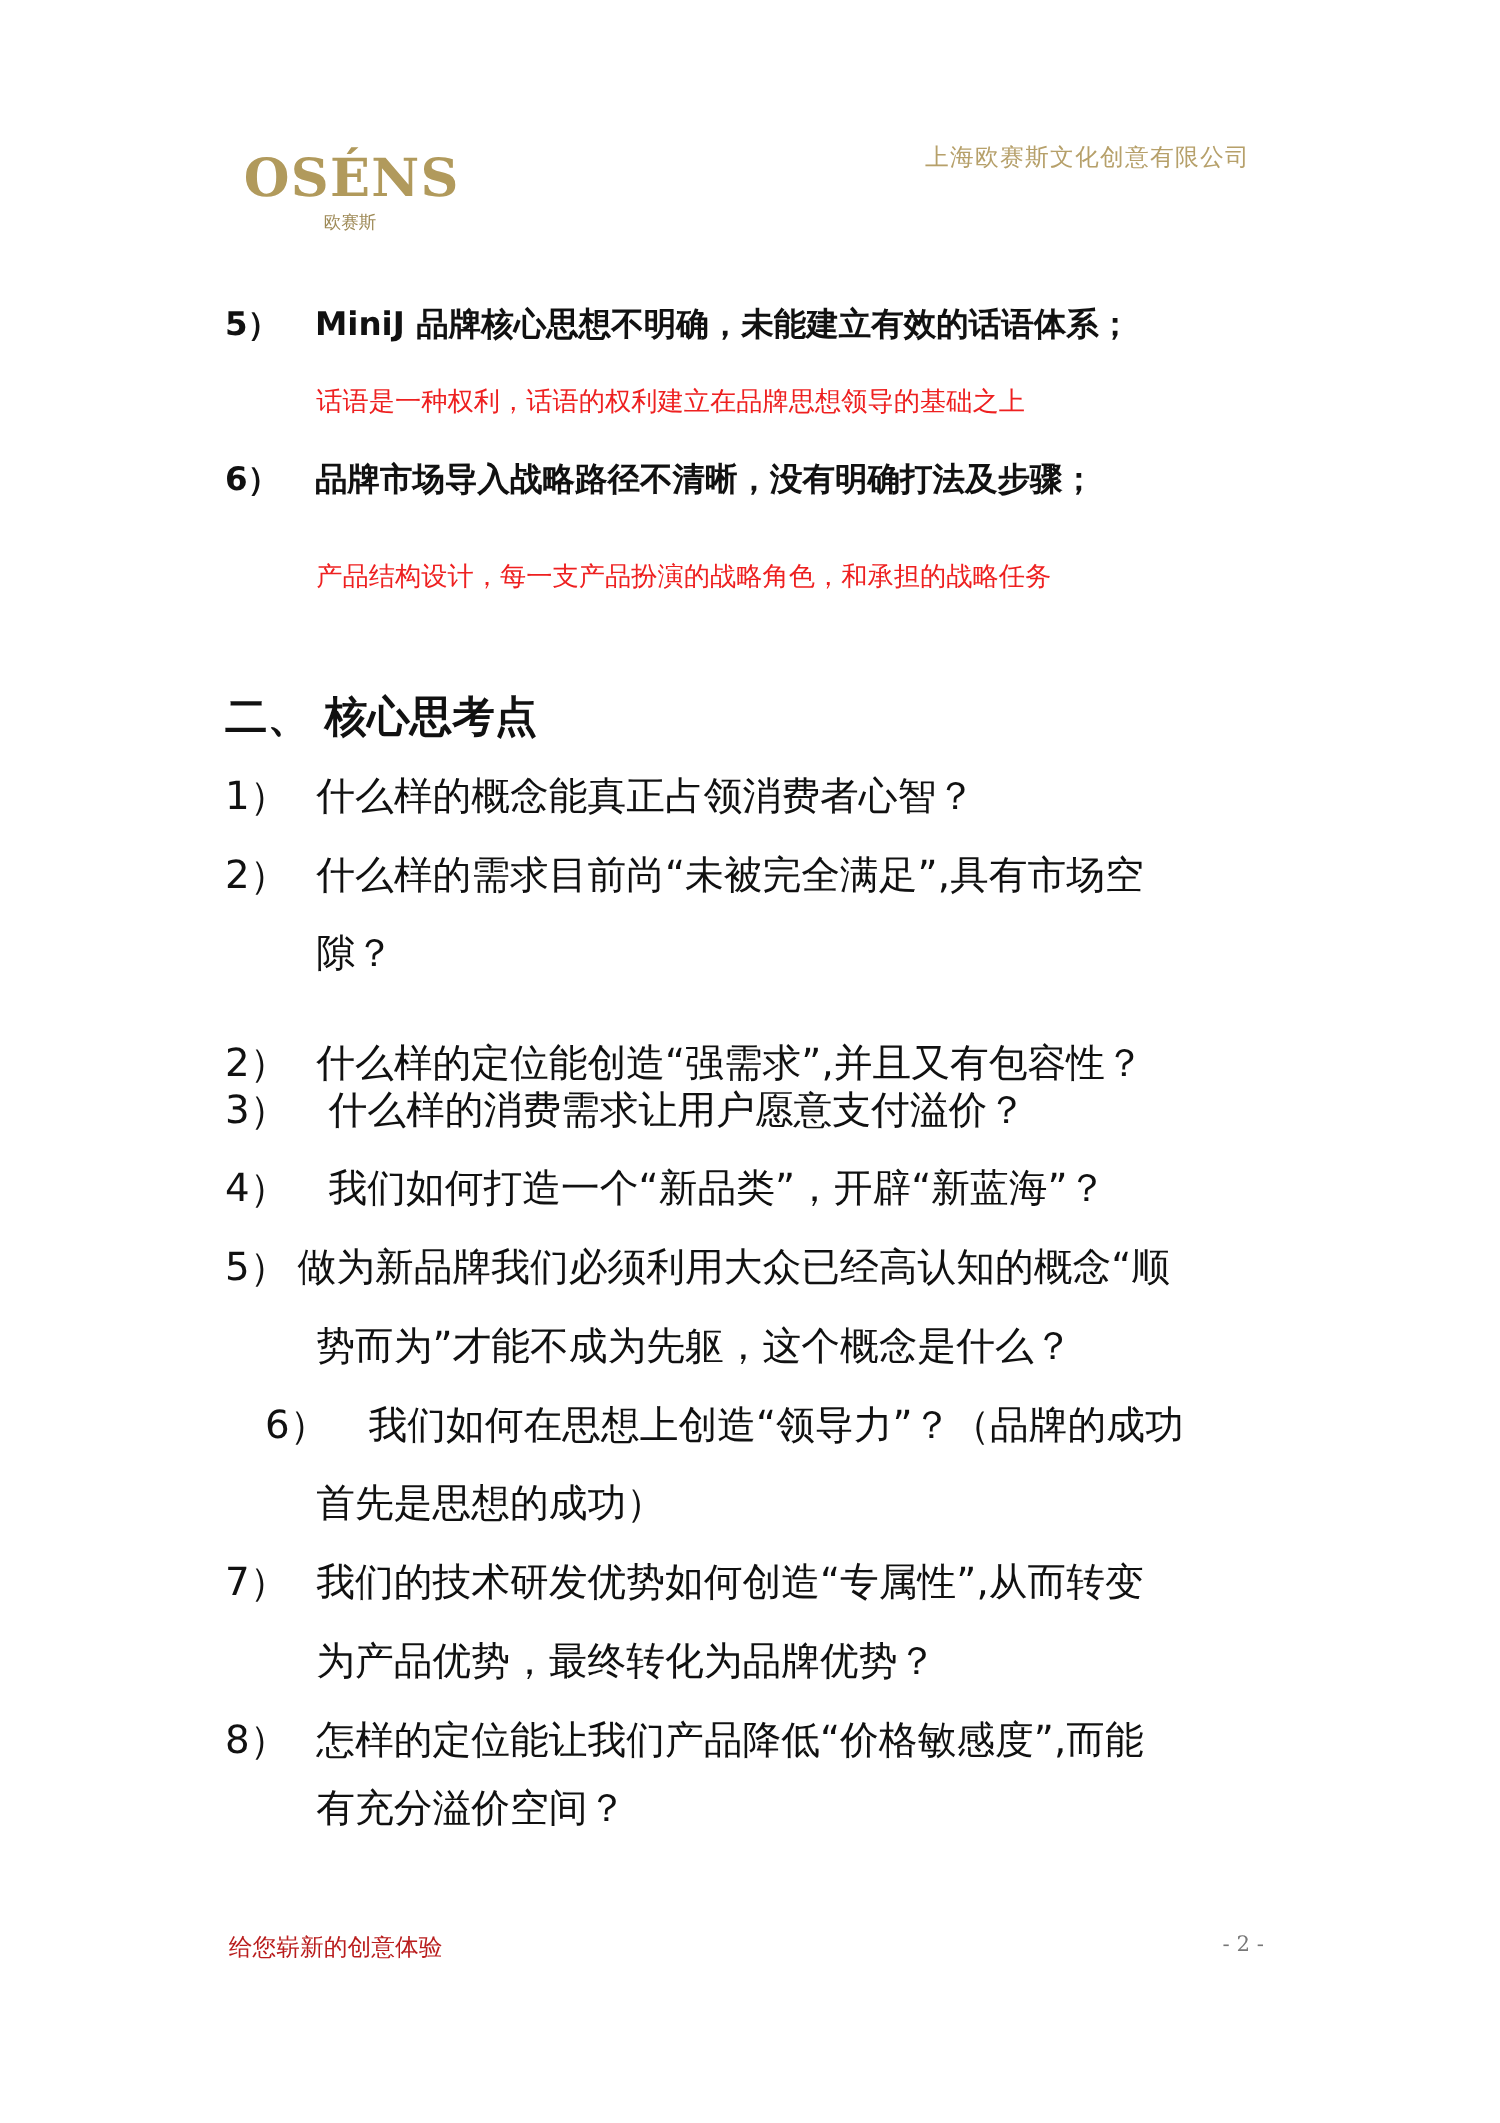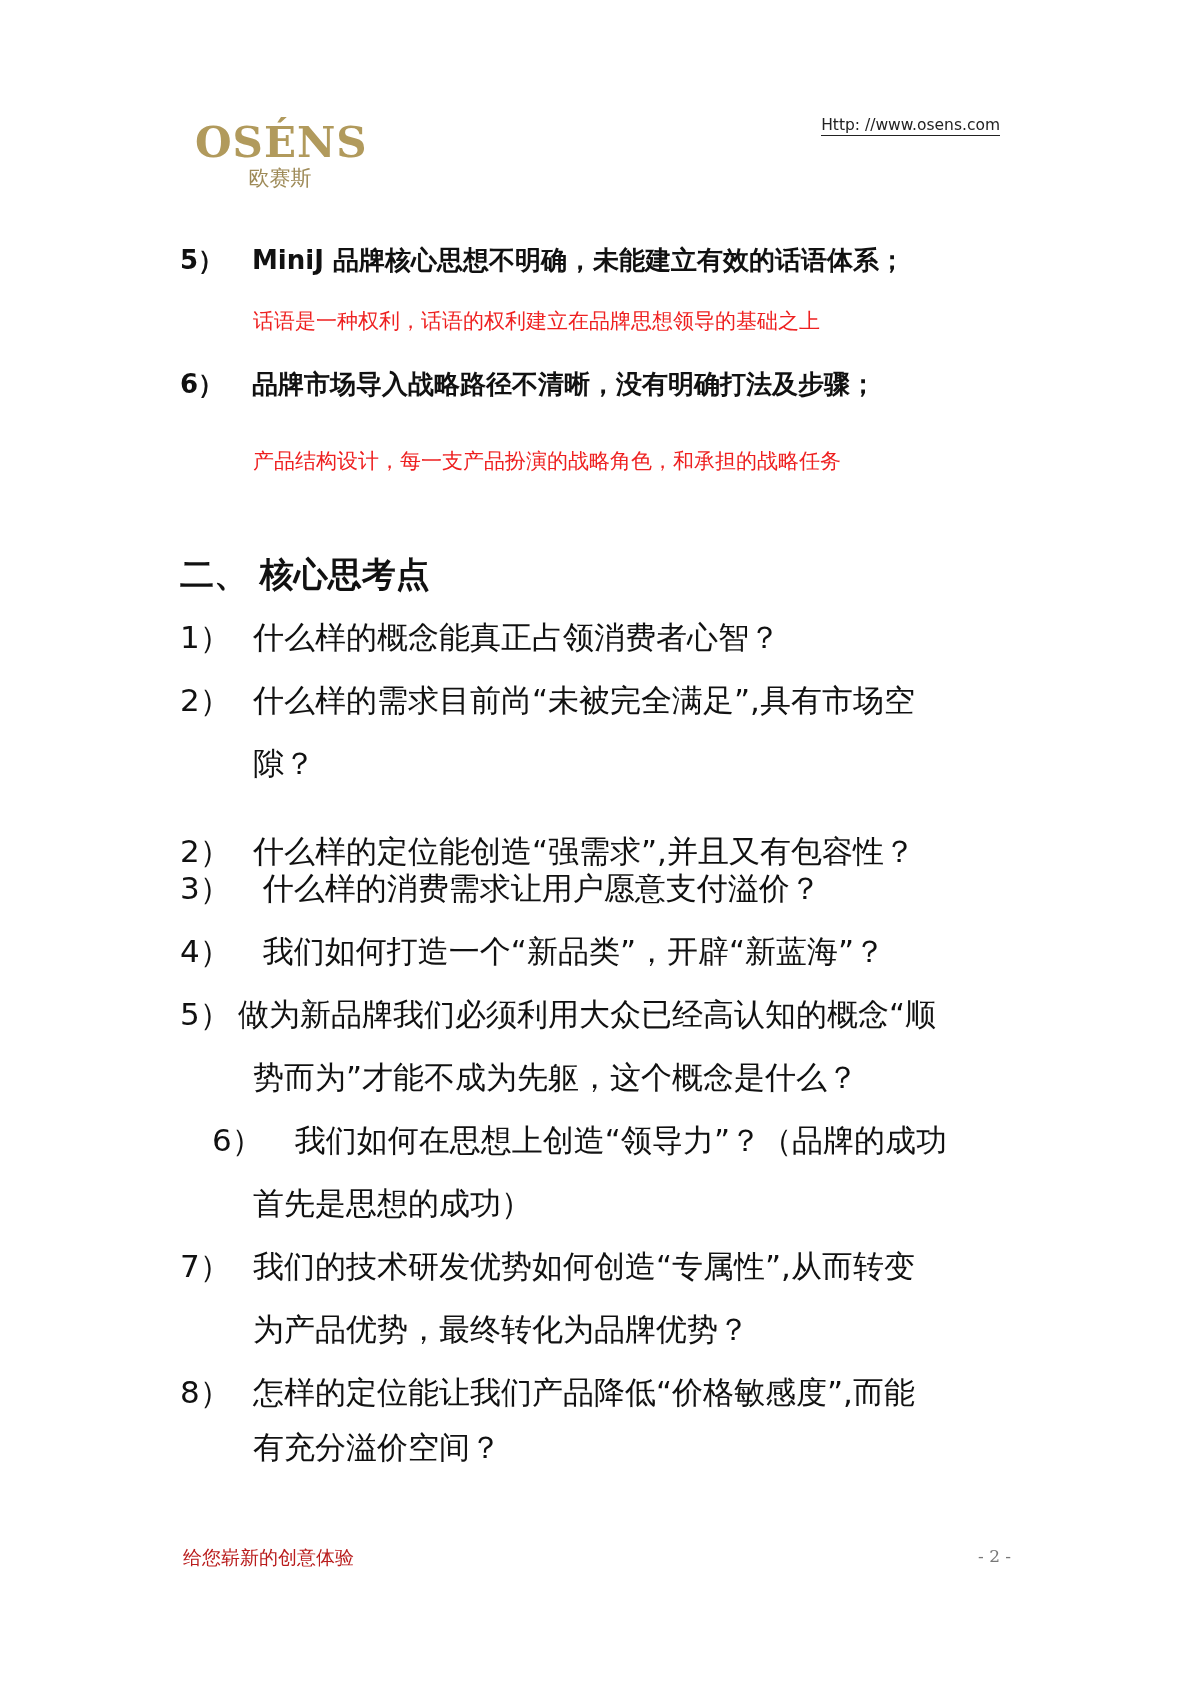--- a/index.html
+++ b/index.html
@@ -1,21 +1,21 @@
 <!DOCTYPE html>
 <html><head>
 <meta charset="utf-8">
 <style>
   html, body { margin:0; padding:0; background:#ffffff; }
   body { width:1200px; height:1698px; position:relative; overflow:hidden;
          font-family:"DejaVu Sans", "Liberation Sans", sans-serif; color:#111; }
   .logo { position:absolute; left:195px; top:120px; width:170px; text-align:center; }
   .logo-main { font-family:"DejaVu Serif", "Liberation Serif", serif; font-size:42px; color:#b19a5c;
                letter-spacing:1px; font-weight:bold; line-height:46px; }
-  .logo-sub { font-size:21px; color:#9e8a57; line-height:20px; margin-top:2px; }
+  .logo-sub { font-size:14px; color:#9e8a57; line-height:20px; margin-top:2px; }
   .contact { position:absolute; right:200px; top:114px; text-align:right; font-size:15.5px; line-height:23px; color:#222; }
   .contact .company { color:#b6a06a; font-size:19px; line-height:24px; letter-spacing:1px; }
   .contact .web { display:inline-block; border-bottom:1.5px solid #222; line-height:20px; }
   .item { position:absolute; left:180px; }
   .b-item { font-size:26px; font-weight:bold; line-height:34px; white-space:nowrap; }
   .b-item .num { display:inline-block; width:72px; }
   .note { position:absolute; left:253px; font-size:21px; color:#ee2020; line-height:28px; white-space:nowrap; }
   .h2 { position:absolute; left:180px; top:552px; font-size:34px; font-weight:bold; line-height:44px; white-space:nowrap; }
   .q { position:absolute; left:180px; font-size:31px; line-height:40px; white-space:nowrap; color:#111; }
   .q .num { display:inline-block; width:73px; }
@@ -26,21 +26,21 @@
 </style>
 </head>
 <body>
 
 <div class="logo">
   <div class="logo-main">OSÉNS</div>
   <div class="logo-sub">欧赛斯</div>
 </div>
 
 <div class="contact">
-  <div><span class="web">Http: //www.osens.com</span></div>
+  <div class="company">上海欧赛斯文化创意有限公司</div>
 </div>
 
 <div class="item b-item" style="top:243px;">
   <span class="num">5）</span><span>MiniJ 品牌核心思想不明确，未能建立有效的话语体系；</span>
 </div>
 <div class="note" style="top:307px;">话语是一种权利，话语的权利建立在品牌思想领导的基础之上</div>
 
 <div class="item b-item" style="top:367px;">
   <span class="num">6）</span><span>品牌市场导入战略路径不清晰，没有明确打法及步骤；</span>
 </div>

